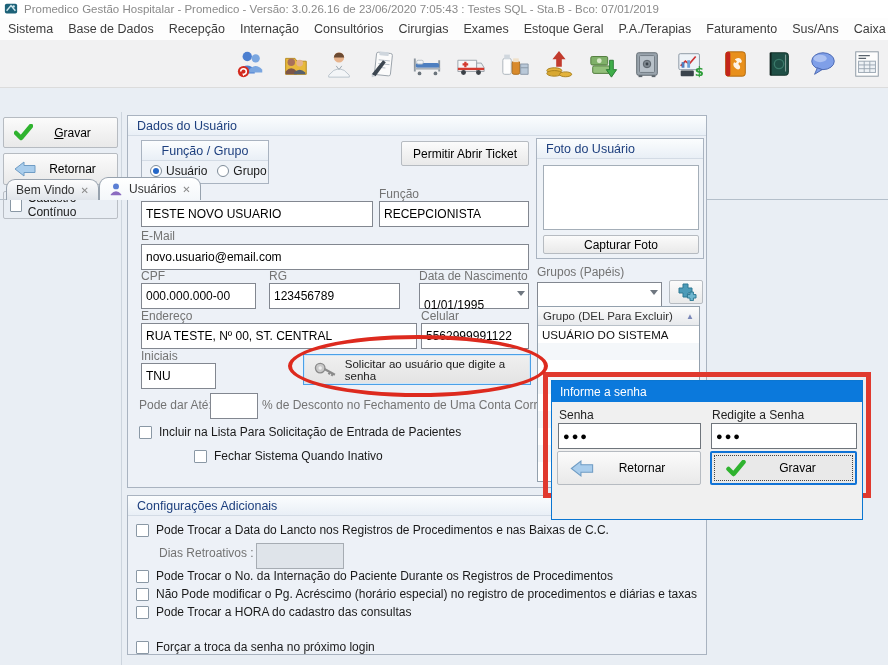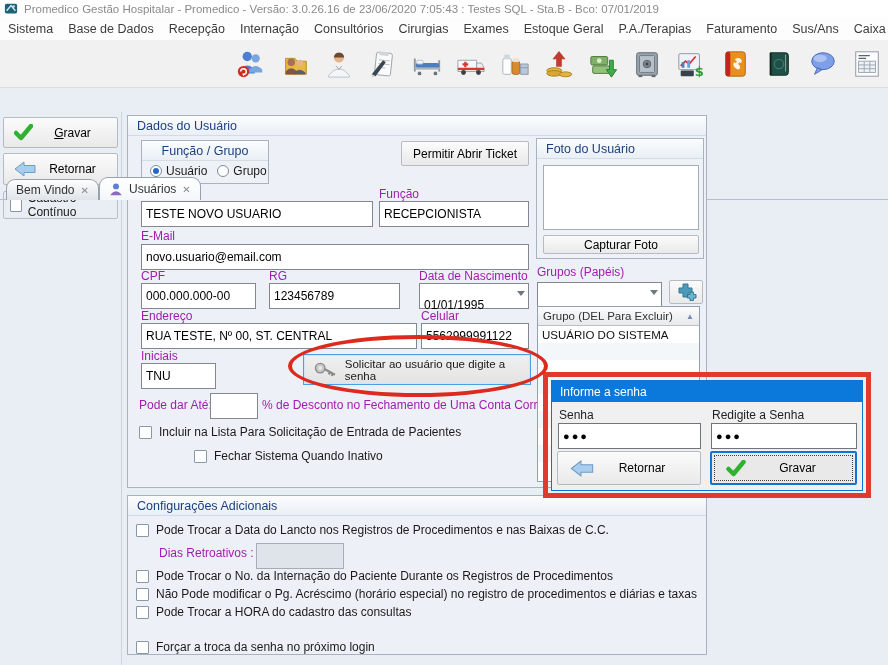--- a/index.html
+++ b/index.html
@@ -20,21 +20,21 @@
   .tabbar { position:absolute; left:0; top:88px; width:888px; height:24px; background:#e9eef4; }
   .tabline { position:absolute; left:0; top:111px; width:888px; height:1px; background:#b4bfca; }
   .tab { position:absolute; display:flex; align-items:center; gap:6px; border:1px solid #97a2ae; border-bottom:none; border-radius:9px 9px 0 0; padding:0 9px; font-size:12px; color:#333; }
   .tab .x { color:#8a8a8a; font-size:10px; font-weight:bold; }
   .tab-welcome { left:6px; top:91px; height:21px; background:linear-gradient(#fdfdfd,#dfe4ea); z-index:1; }
   .tab-users { left:99px; top:89px; height:23px; background:linear-gradient(#ffffff,#f4f7fa); z-index:2; }
 
   
   .btn3d { background:linear-gradient(#fbfbfb,#e9e9e9); border:1px solid #b6bbc1; border-radius:2px; display:flex; align-items:center; justify-content:center; font-size:12px; color:#000; cursor:default; }
   .field { position:absolute; border:1px solid #828790; background:#fff; font-family:"Liberation Sans",sans-serif; font-size:12px; color:#000; padding:12px 4px; height:21px; }
-  .lbl { position:absolute; font-size:12px; color:#a21caf; white-space:nowrap; }
+  .lbl { position:absolute; font-size:12px; color:#737373; white-space:nowrap; }
   .grp { position:absolute; border:1px solid #a9b3c0; background:#edf1f7; }
   .grphdr { height:20px; background:linear-gradient(#fbfdfe,#e9eff6); border-bottom:1px solid #d3dbe5; color:#1d3f7e; font-size:12.5px; display:flex; align-items:center; padding-left:9px; }
   .cbx { display:inline-block; width:13px; height:13px; background:#fff; border:1px solid #8a98a5; border-radius:1px; vertical-align:-2px; }
   .cbrow { position:absolute; display:flex; align-items:center; gap:7px; font-size:12px; white-space:nowrap; }
   .radio { display:inline-block; width:12px; height:12px; border:1px solid #7f8c99; border-radius:50%; background:#fff; position:relative; }
   .radio.sel::after { content:""; position:absolute; left:2px; top:2px; width:6px; height:6px; border-radius:50%; background:#2668c8; }
   .combo-arrow { position:absolute; right:3px; top:7px; width:0; height:0; border-left:4px solid transparent; border-right:4px solid transparent; border-top:5px solid #6f7780; }
 
   
   .sb-btn { position:absolute; left:3px; width:115px; }
@@ -42,21 +42,21 @@
   .u-first::first-letter { text-decoration:underline; }
 
   
   .grid { position:absolute; border:1px solid #93a0ad; background:#fff; overflow:hidden; }
   .grid-hdr { height:19px; background:linear-gradient(#fcfcfc,#e7e9ec); border-bottom:1px solid #b9c1c9; display:flex; align-items:center; justify-content:space-between; padding:0 5px; font-size:11.5px; color:#333; }
   .grid-row { height:17px; display:flex; align-items:center; padding-left:4px; font-size:11.5px; color:#111; }
   .grid-row:nth-child(odd) { background:#f4f7fa; }
 
   
   .red-rect { position:absolute; left:543px; top:372px; width:328px; height:126px; border:5px solid #e0392e; z-index:8; }
-  .dialog { position:absolute; left:551px; top:380px; width:312px; height:111px; border:1px solid #0b76d1; background:#f0f0f0; z-index:9; }
+  .dialog { position:absolute; left:551px; top:380px; width:312px; height:140px; border:1px solid #0b76d1; background:#f0f0f0; z-index:9; }
   .dlg-title { height:21px; background:#0b79dc; color:#fff; font-size:12px; display:flex; align-items:center; padding-left:8px; }
   .dlg-lbl { position:absolute; font-size:12px; color:#222; }
   .pwd { letter-spacing:2px; font-size:11px; font-weight:bold; }
   .dlg-btn { position:absolute; height:34px; }
   .gravar-focus { border:2px solid #1073d6; outline:1px dotted #444; outline-offset:-5px; background:#e9e9e9; }
 
   
   .red-ellipse { position:absolute; left:288px; top:335px; width:260px; height:62px; border:4px solid #dd2a1e; border-radius:50%; z-index:10; pointer-events:none; }
 
   .keybtn { position:absolute; border:1px solid #4aa0e8; box-shadow:inset 0 0 0 1px #cfe6f8; background:linear-gradient(#f0f0f0,#e3e3e3); display:flex; align-items:center; gap:8px; padding-left:10px; font-size:11.5px; }

